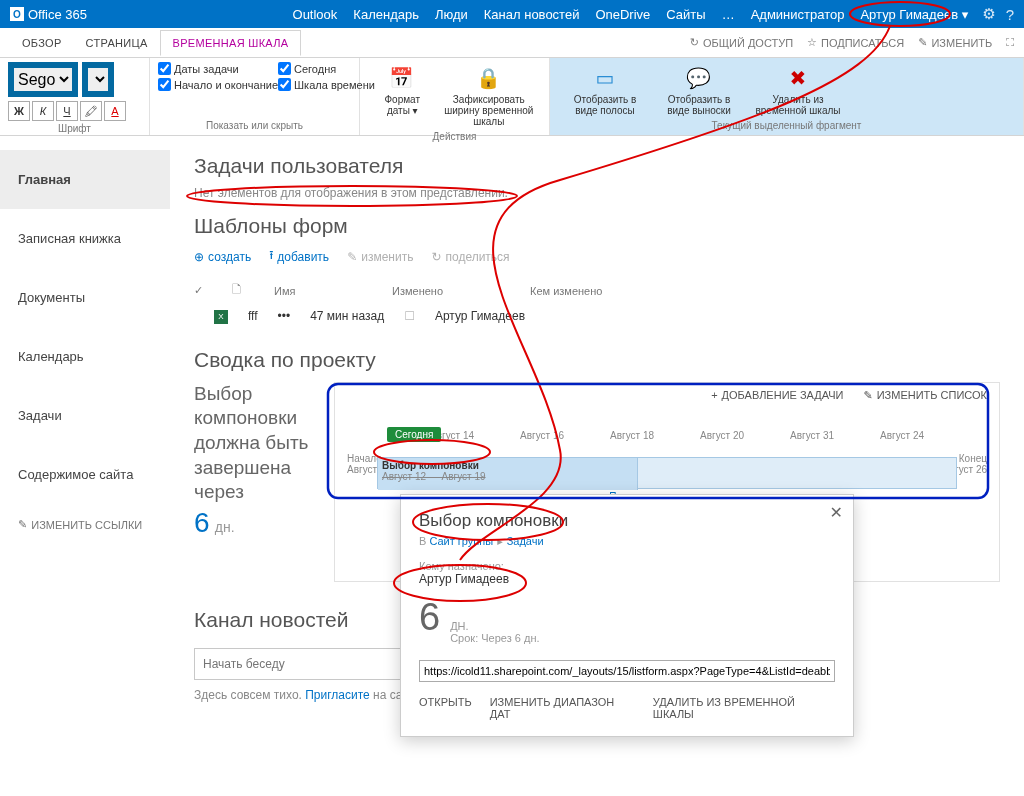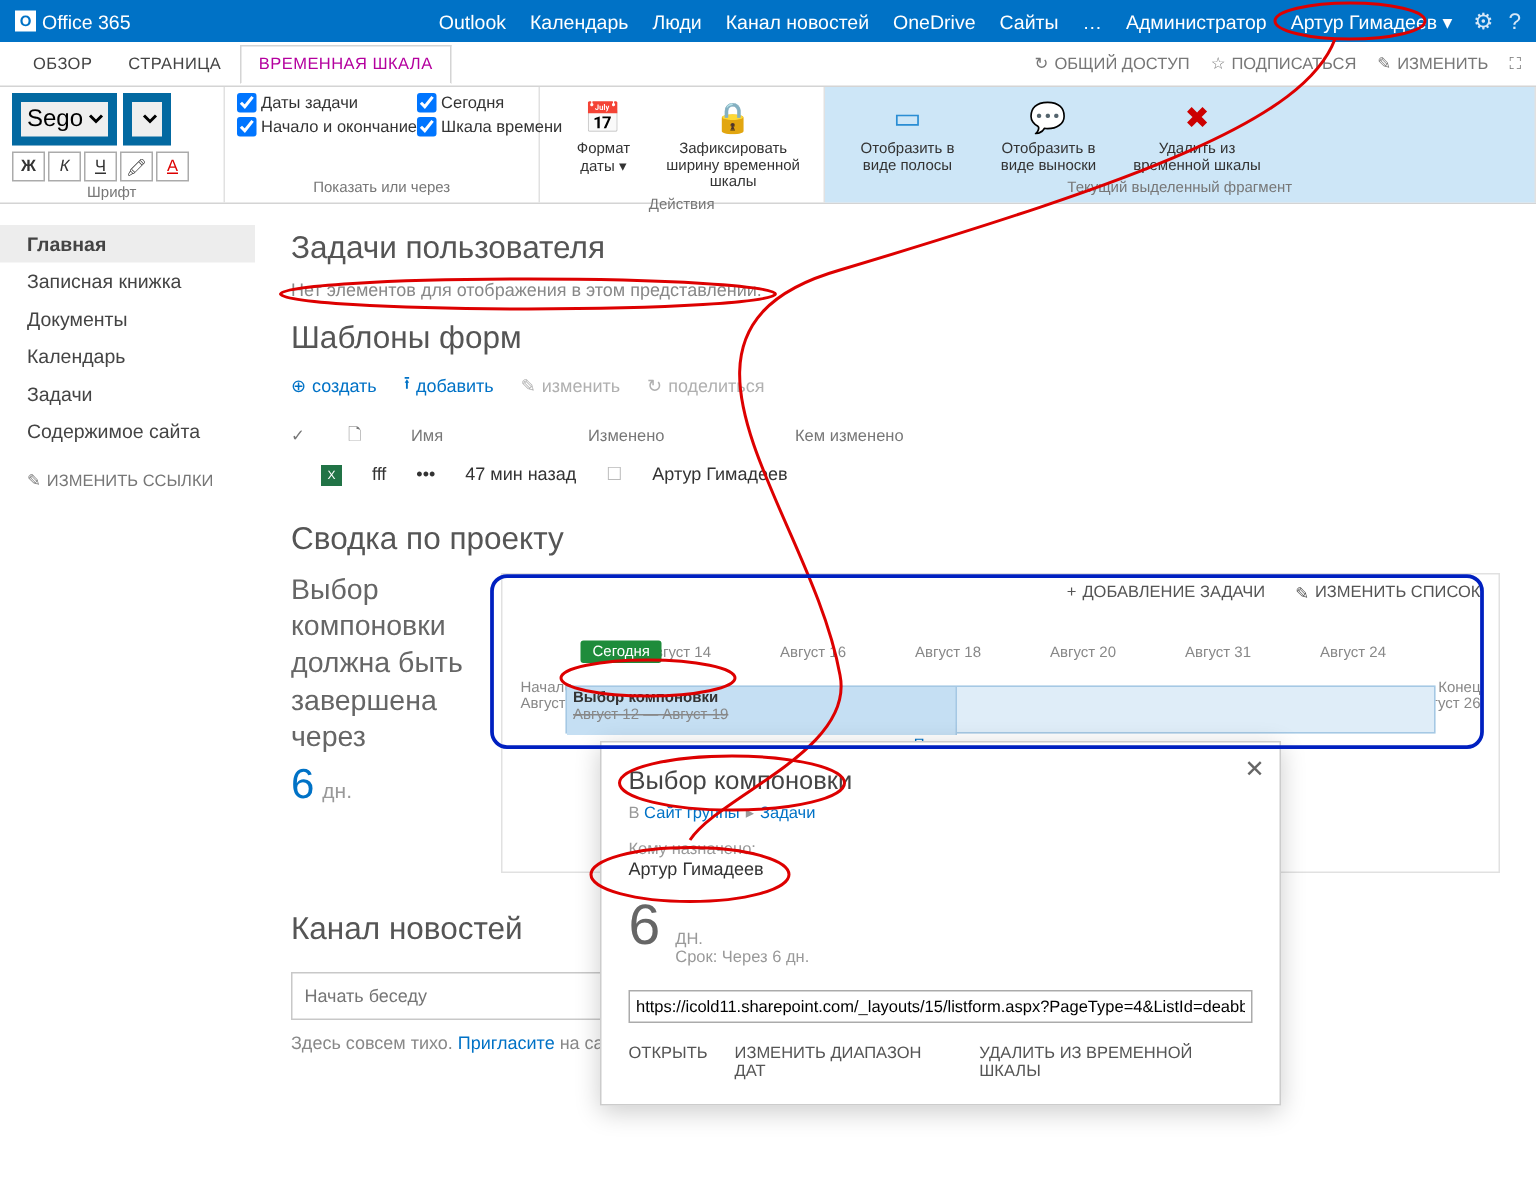--- a/index.html
+++ b/index.html
@@ -26,21 +26,21 @@
 .fontrow .ssel{width:32px}
 .fmtbtns{display:flex;gap:2px;margin-top:4px}
 .fmtbtns span{border:1px solid #ababab;width:22px;height:20px;display:inline-flex;align-items:center;justify-content:center;font-size:11px;cursor:pointer}
 .chkcol{display:flex;flex-direction:column;gap:3px;font-size:11px}
 .chkcol label{display:flex;align-items:center;gap:3px;white-space:nowrap}
 .rbtn{display:flex;flex-direction:column;align-items:center;font-size:10px;text-align:center;gap:2px;padding:2px 4px;cursor:pointer}
 .rbtn .ricon{width:30px;height:28px;display:flex;align-items:center;justify-content:center;font-size:20px;color:#2a8dd4}
 .rbtns{display:flex}
 .mainwrap{display:flex;height:calc(796px - 28px - 30px - 78px)}
 .sidenav{width:170px;padding:14px 0 0 18px;font-size:13px}
-.sidenav .item{padding:5px 0;color:#444;cursor:pointer}
+.sidenav .item{padding:22px 0;color:#444;cursor:pointer}
 .sidenav .item.sel{font-weight:600;background:#ededed;margin-left:-18px;padding-left:18px}
 .sidenav .edit{margin-top:14px;font-size:11px;color:#777;display:flex;gap:4px;align-items:center}
 .content{flex:1;padding:12px 24px;overflow:hidden;position:relative}
 h2.sec{font-size:21px;font-weight:300;color:#555;margin:6px 0 8px}
 .empty{font-size:12px;color:#888;margin-bottom:14px}
 .toolbar{display:flex;gap:18px;align-items:center;margin:6px 0 10px}
 .toolbar .btn{display:flex;gap:4px;align-items:center;font-size:12px;cursor:pointer}
 .toolbar .btn.primary{color:#0072c6}
 .toolbar .btn.disabled{color:#b0b0b0}
 .tblhead{display:flex;gap:20px;font-size:11px;color:#777;padding:4px 0;align-items:center}
@@ -168,21 +168,21 @@
         <label>
             <input type="checkbox" checked="" style="">
             <span>Сегодня</span>
           </label>
         <label>
             <input type="checkbox" checked="" style="">
             <span>Шкала времени</span>
           </label>
       </div>
     </div>
-    <div class="rlabel">Показать или через</div>
+    <div class="rlabel">Показать или скрыть</div>
   </div>
   <div class="rgroup" style="width:190px">
     <div class="rbtns">
       <div class="rbtn">
           <div class="ricon">📅</div>
           <span>Формат даты ▾</span>
         </div>
       <div class="rbtn">
           <div class="ricon">🔒</div>
           <span style="max-width:110px">Зафиксировать ширину временной шкалы</span>

